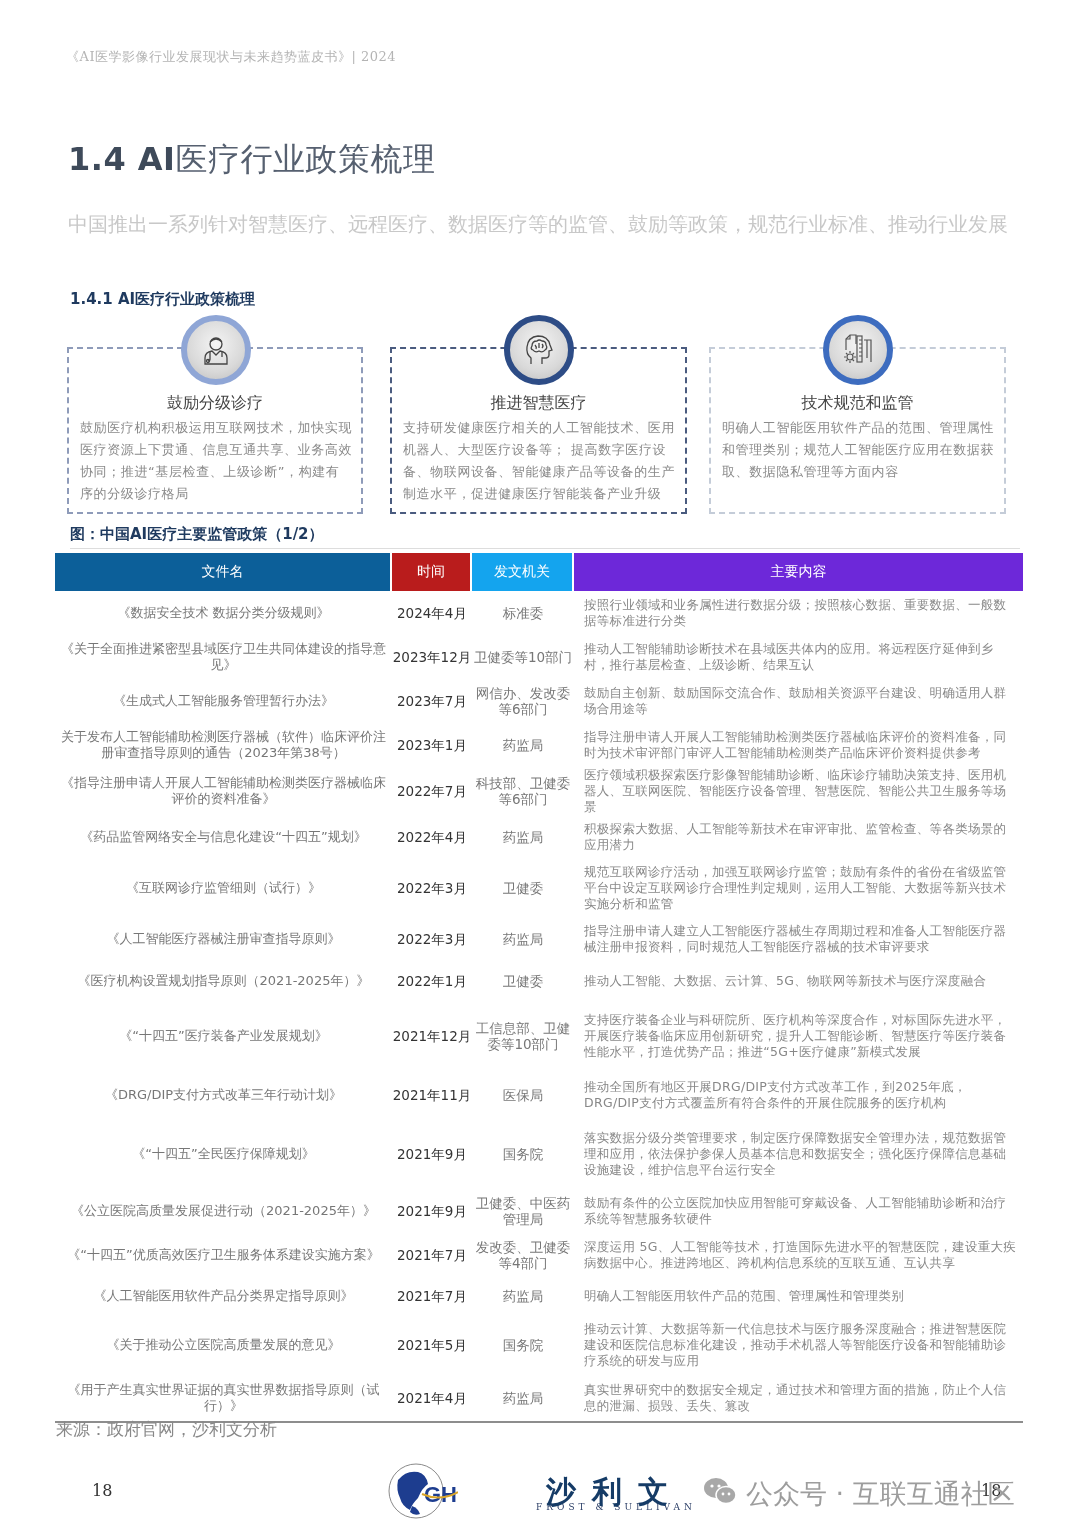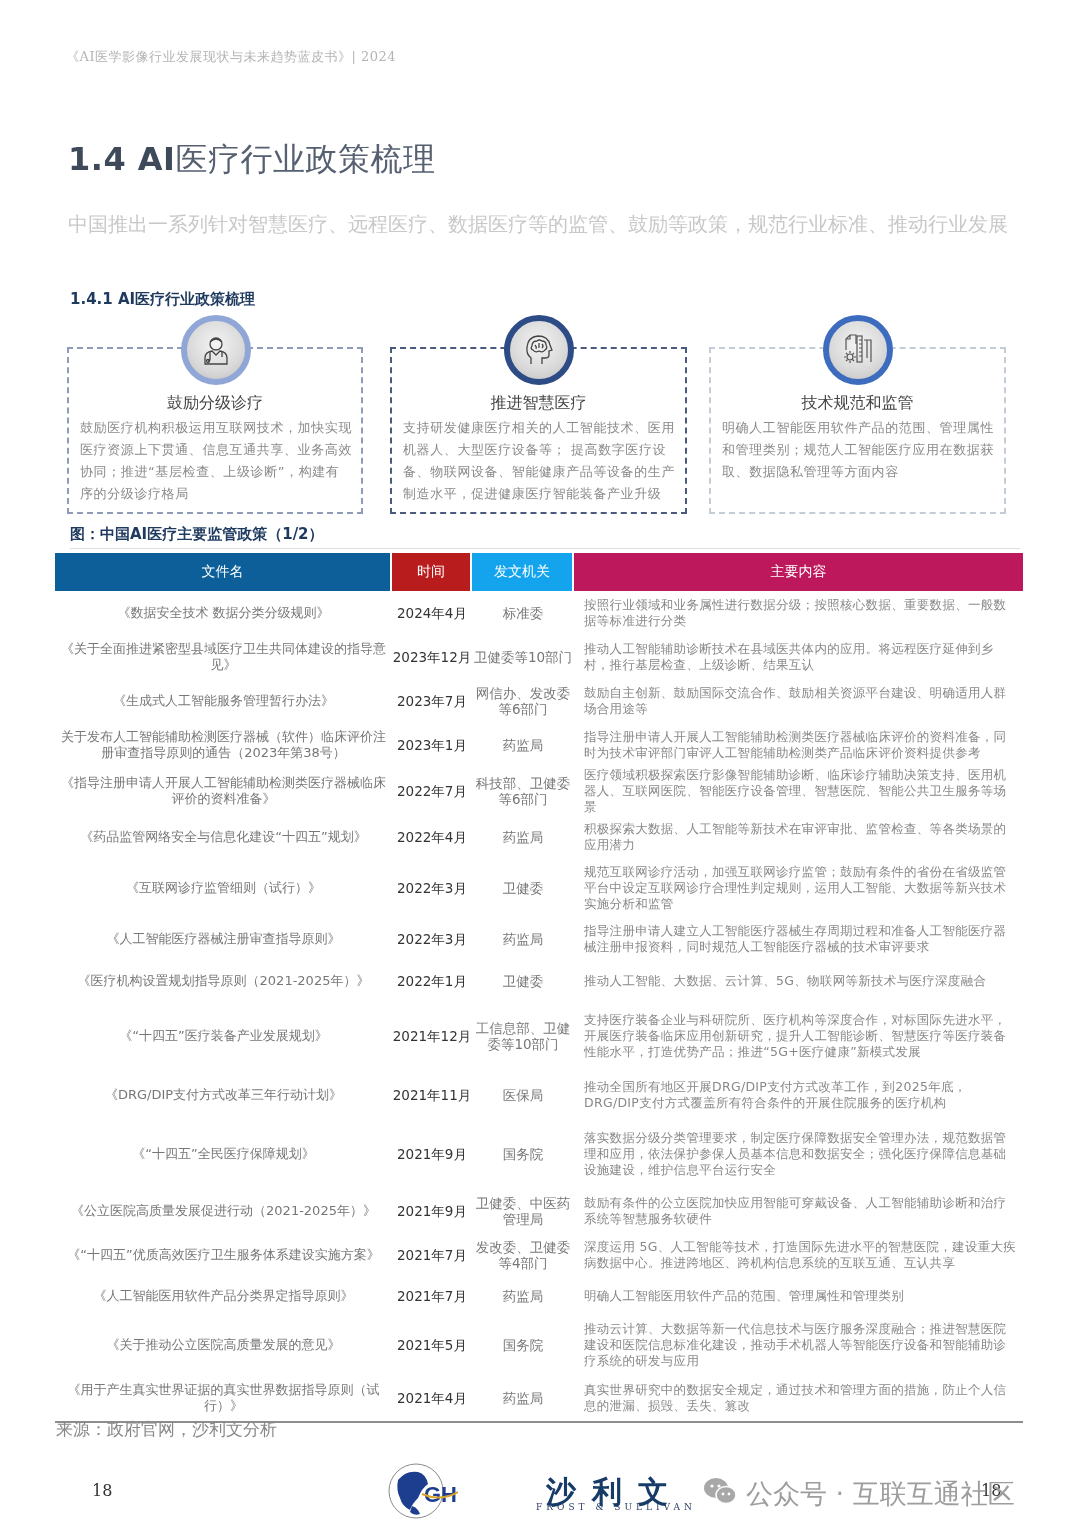--- a/index.html
+++ b/index.html
@@ -26,21 +26,21 @@
   .card-body { position: absolute; top: 68px; left: 11px; right: 8px; font-size: 13px; line-height: 22px; color: #8a8a8a; letter-spacing: 0.6px; }
 
   .fig-title { position: absolute; left: 70px; top: 525px; font-size: 15px; font-weight: bold; color: #1f3a5f; }
   .fig-rule { position: absolute; left: 70px; top: 548px; width: 950px; height: 1px; background: #ddd; }
 
   table.policy { position: absolute; left: 55px; top: 553px; width: 968px; border-collapse: separate; border-spacing: 0; table-layout: fixed; }
   table.policy th { height: 38px; color: #fff; font-weight: normal; font-family: "DejaVu Serif", "Liberation Serif", serif; font-size: 14px; text-align: center; border-right: 2px solid #fff; }
   table.policy th.h0 { background: #0c5f99; width: 337px; }
   table.policy th.h1 { background: #b91c1c; width: 80px; }
   table.policy th.h2 { background: #14a4ee; width: 102px; }
-  table.policy th.h3 { background: #be185d; border-right: none; }
+  table.policy th.h3 { background: #6d28d9; border-right: none; }
   table.policy td { font-size: 13px; color: #777; vertical-align: middle; line-height: 16px; }
   table.policy td.name { text-align: center; color: #777; padding: 0 4px; }
   table.policy td.time { text-align: center; color: #333; font-size: 13.5px; }
   table.policy td.issuer { text-align: center; color: #777; font-size: 13.5px; }
   table.policy td.content { padding: 0 6px 0 10px; font-size: 12.5px; line-height: 16px; letter-spacing: 0.3px; color: #888; }
   table.policy tr.last td { border-bottom: 2px solid #8d8d8d; }
 
   .source { position: absolute; left: 56px; top: 1418px; font-size: 17px; color: #888; }
   .page-num { position: absolute; top: 1455px; font-family: "DejaVu Serif", "Liberation Serif", serif; font-size: 16px; color: #333; margin-top: 26px; }
   .page-num.left { left: 92px; }

